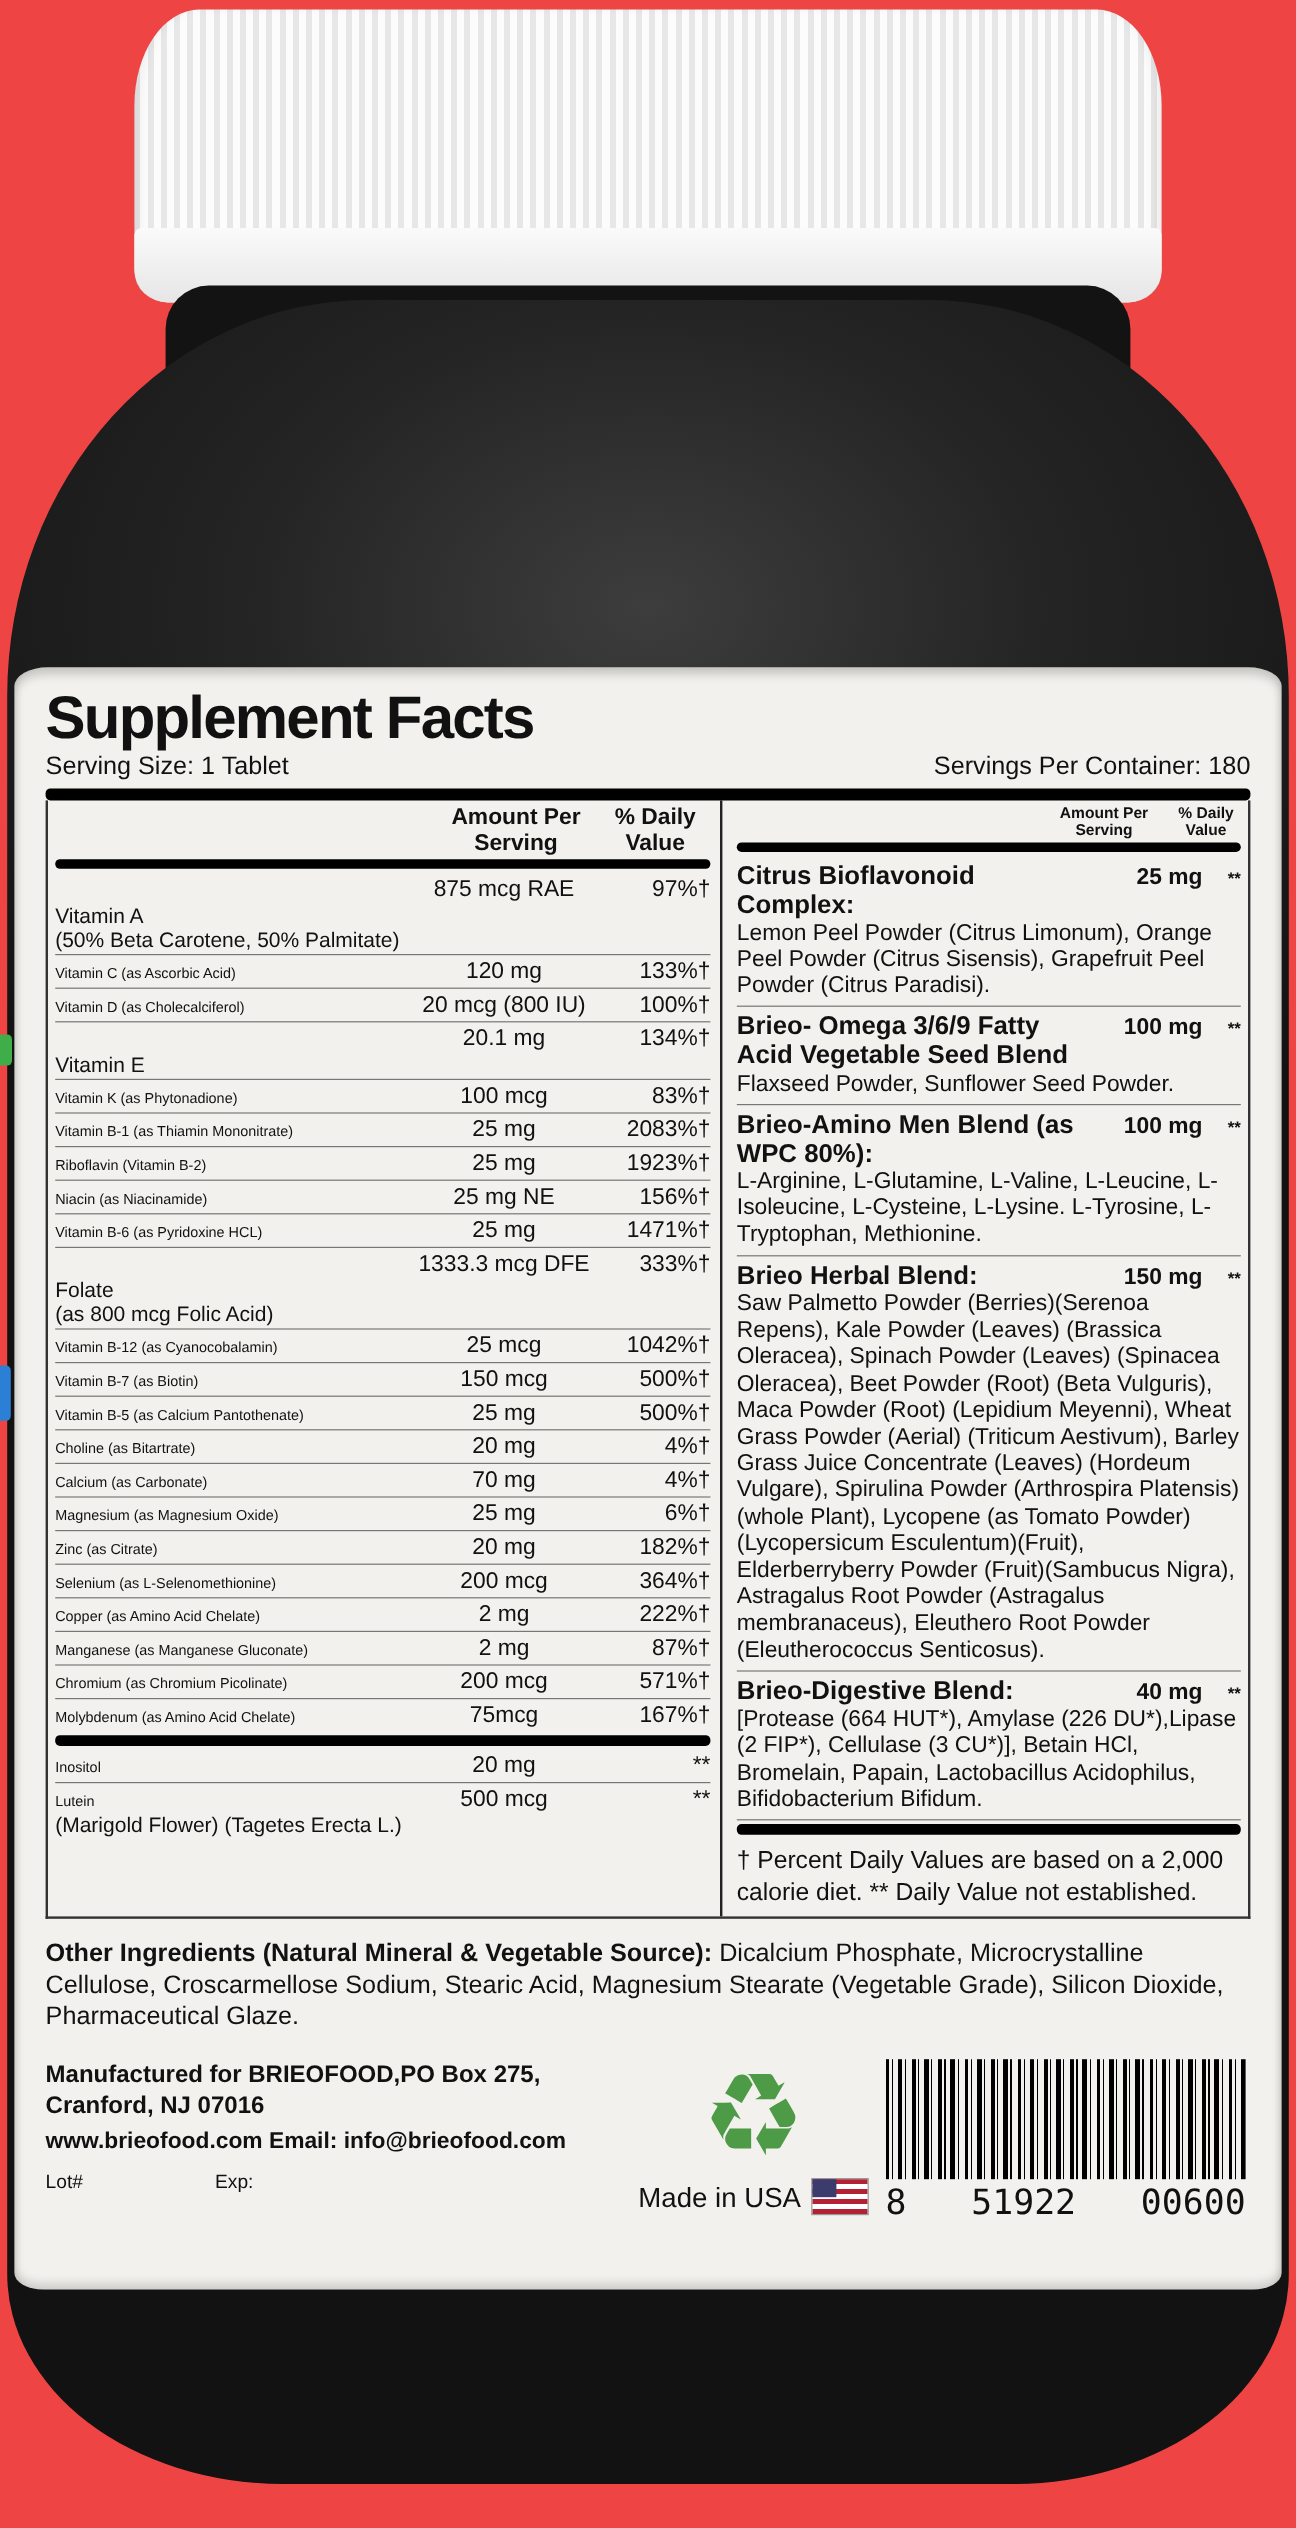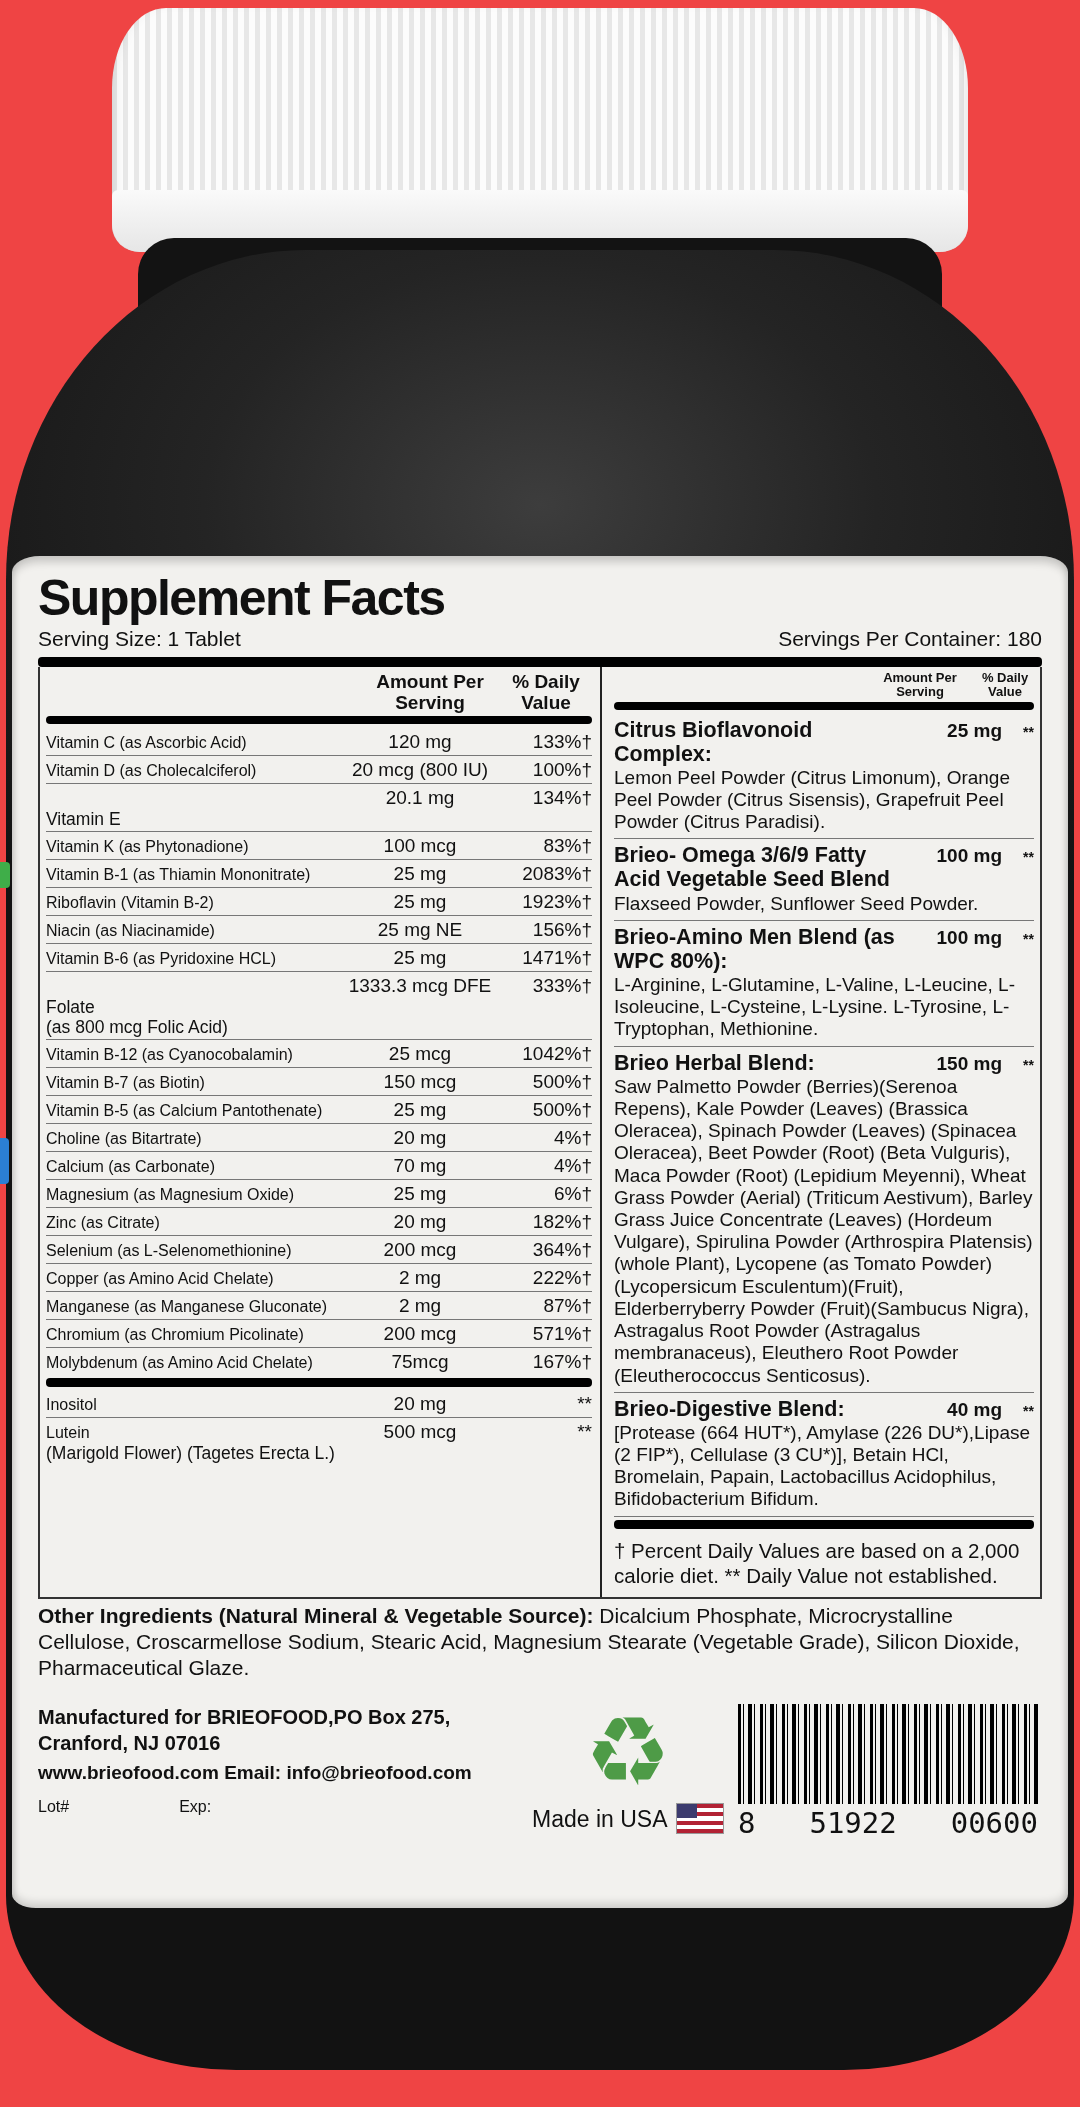--- a/index.html
+++ b/index.html
@@ -37,38 +37,38 @@
   .facts-box{border:2px solid #333;border-top:none;display:flex;margin-top:0;}
   .col-left{width:560px;padding:2px 8px 4px 6px;box-sizing:border-box;}
   .col-right{flex:1;border-left:2px solid #222;padding:2px 6px 4px 12px;box-sizing:border-box;}
 
   .lh{display:flex;font-weight:bold;font-size:19px;line-height:1.12;text-align:center;margin-top:2px;}
   .lh-amt{width:140px;margin-left:auto;}
   .lh-dv{width:92px;}
   .nrow{border-bottom:1.5px solid #777;padding:3px 0 2px;}
   .nrow:last-child{border-bottom:none;}
   .line1{display:flex;align-items:baseline;}
-  .nm{font-size:16px;white-space:nowrap;}
+  .nm{font-size:12px;white-space:nowrap;}
   .amt{margin-left:auto;width:160px;text-align:center;font-size:19px;white-space:nowrap;}
   .dv{width:92px;text-align:right;font-size:19px;white-space:nowrap;}
   .nmb,.sub{font-size:17.5px;line-height:1.15;}
 
   .rh{display:flex;justify-content:flex-end;gap:10px;font-weight:bold;font-size:13px;
       line-height:1.1;text-align:center;margin-top:2px;}
   .rh-amt{width:92px;}
   .rh-dv{width:58px;}
   .brow{border-bottom:1.5px solid #777;padding:4px 0 5px;}
   .bhead{display:flex;align-items:baseline;font-weight:bold;font-size:21.5px;line-height:1.12;}
   .bname{flex:1;padding-right:6px;}
   .bamt{width:86px;text-align:right;font-size:19px;white-space:nowrap;}
   .bdv{width:32px;text-align:right;font-size:14px;}
   .bdesc{font-size:19px;line-height:1.17;margin-top:1px;}
   .footnote{font-size:20.5px;line-height:1.25;padding:6px 0 4px;}
 
-  .other-ing{font-size:21px;line-height:1.25;margin-top:4px;}
+  .other-ing{font-size:21px;line-height:1.25;margin-top:16px;}
   .other-ing .oi-label{font-weight:bold;}
 
   .footer{display:flex;margin-top:22px;align-items:flex-start;}
   .f-left{width:500px;}
   .mfg{font-size:20px;font-weight:bold;line-height:1.3;}
   .web{font-size:19px;font-weight:bold;margin-top:6px;}
   .lotexp{font-size:16px;margin-top:14px;display:flex;gap:110px;align-items:flex-end;}
   .f-center{width:230px;text-align:center;}
   .recycle{font-size:96px;line-height:1;color:#4e9b47;}
   .madein{margin-top:4px;font-size:23px;display:flex;align-items:flex-end;justify-content:center;gap:10px;}
@@ -108,20 +108,29 @@
 
     <div class="facts-box">
 
       <div class="col-left">
         <div class="lh">
           <span class="lh-amt">Amount Per Serving</span>
           <span class="lh-dv">% Daily Value</span>
         </div>
         <div class="bar mid"></div>
         <div>
+            <div class="nrow">
+    <div class="line1">
+
+      <span class="amt">875 mcg RAE</span>
+      <span class="dv">97%†</span>
+    </div>
+    <div class="nmb">Vitamin A</div>
+    <div class="sub">(50% Beta Carotene, 50% Palmitate)</div>
+  </div>
             <div class="nrow">
     <div class="line1">
       <span class="nm">Vitamin C (as Ascorbic Acid)</span>
       <span class="amt">120 mg</span>
       <span class="dv">133%†</span>
     </div>
 
   </div>
             <div class="nrow">
     <div class="line1">

